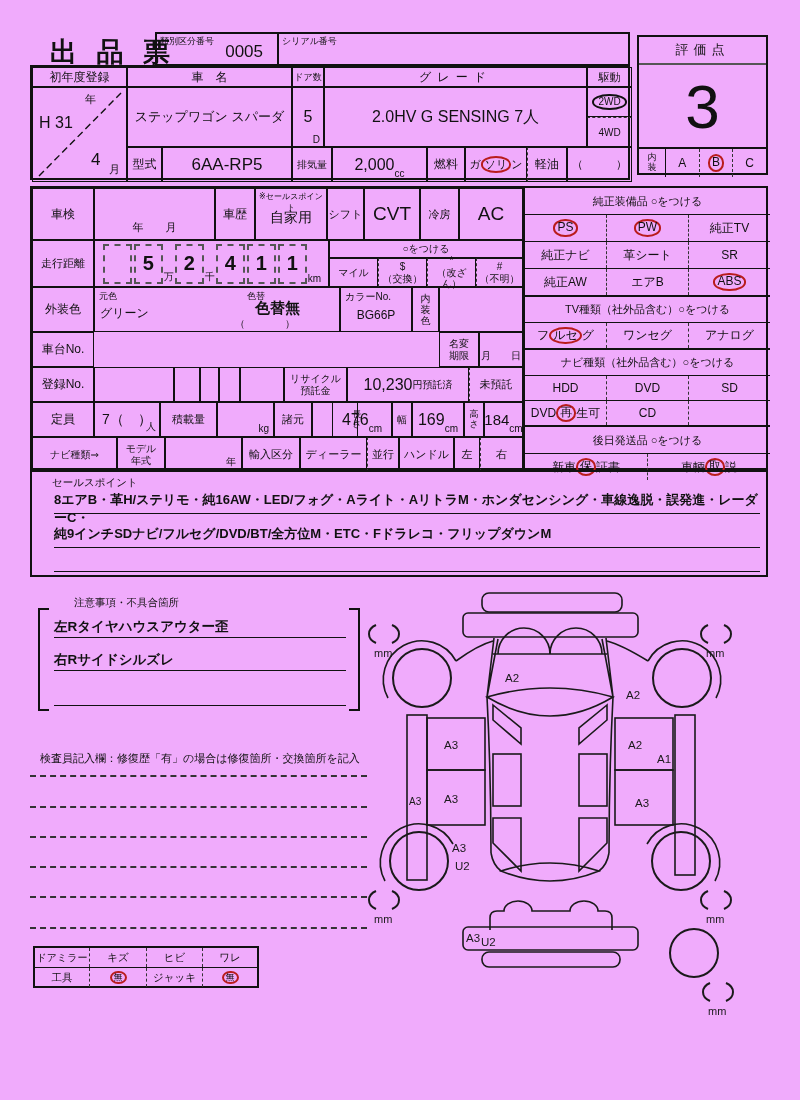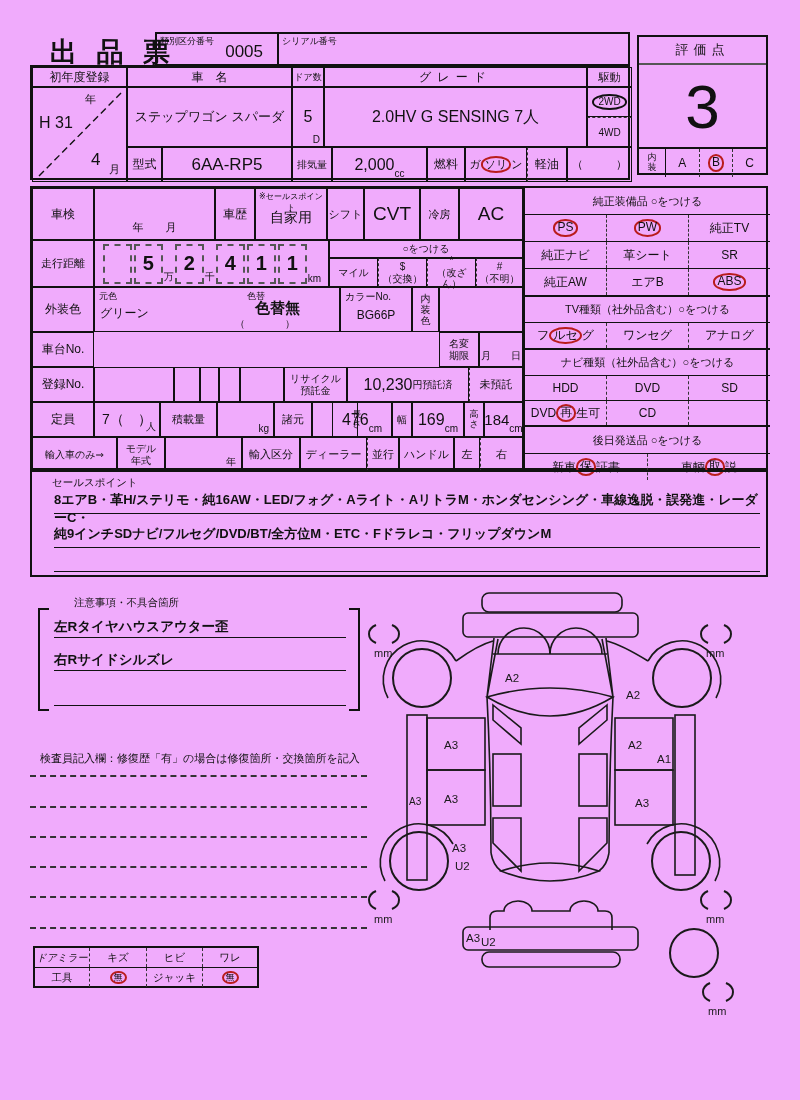--- a/index.html
+++ b/index.html
@@ -213,21 +213,21 @@
         <span class="unit">cm</span>
     </div>
     <div class="c" style="left:432px;top:214px;width:20px;height:35px;">
       <span class="vtxt" style="font-size:9px;">高さ</span>
     </div>
     <div class="c" style="left:452px;top:214px;width:39px;height:35px;font-size:15px;">
       <span>184</span>
         <span class="unit">cm</span>
     </div>
 
-    <div class="c" style="left:0;top:249px;width:85px;height:35px;font-size:10px;">輸入車のみ⇒</div>
+    <div class="c" style="left:0;top:249px;width:85px;height:35px;font-size:10px;">ナビ種類⇒</div>
     <div class="c stack" style="left:85px;top:249px;width:48px;height:35px;font-size:10px;">
       <span>モデル</span>
         <span>年式</span>
     </div>
     <div class="c" style="left:133px;top:249px;width:77px;height:35px;">
       <span class="abs" style="right:5px;bottom:2px;font-size:10px;">年</span>
     </div>
     <div class="c" style="left:210px;top:249px;width:58px;height:35px;font-size:11px;">輸入区分</div>
     <div class="c" style="left:268px;top:249px;width:67px;height:35px;font-size:11px;">ディーラー</div>
     <div class="c dashL" style="left:335px;top:249px;width:32px;height:35px;font-size:11px;">並行</div>
@@ -319,21 +319,21 @@
 
   <div class="dashline" style="top:775px;"></div>
   <div class="dashline" style="top:806px;"></div>
   <div class="dashline" style="top:836px;"></div>
   <div class="dashline" style="top:866px;"></div>
   <div class="dashline" style="top:896px;"></div>
   <div class="dashline" style="top:927px;"></div>
 
   <div class="abs b2" style="left:33px;top:946px;width:226px;height:42px;">
     <div style="display:flex;height:19px;border-bottom:1px solid #111;">
-      <div style="width:54px;display:flex;align-items:center;justify-content:center;font-size:10px;font-style:italic;">ドアミラー</div>
+      <div style="width:54px;display:flex;align-items:center;justify-content:center;font-size:10px;">ドアミラー</div>
       <div class="dashL" style="width:56px;display:flex;align-items:center;justify-content:center;font-size:10.5px;">キズ</div>
       <div class="dashL" style="width:55px;display:flex;align-items:center;justify-content:center;font-size:10.5px;">ヒビ</div>
       <div class="dashL" style="flex:1;display:flex;align-items:center;justify-content:center;font-size:10.5px;">ワレ</div>
     </div>
     <div style="display:flex;height:19px;">
       <div style="width:54px;display:flex;align-items:center;justify-content:center;font-size:10.5px;">工具</div>
       <div class="dashL" style="width:56px;display:flex;align-items:center;justify-content:center;font-size:9px;">
           <span class="circ-s">無</span>
         </div>
       <div class="dashL" style="width:55px;display:flex;align-items:center;justify-content:center;font-size:10.5px;">ジャッキ</div>

